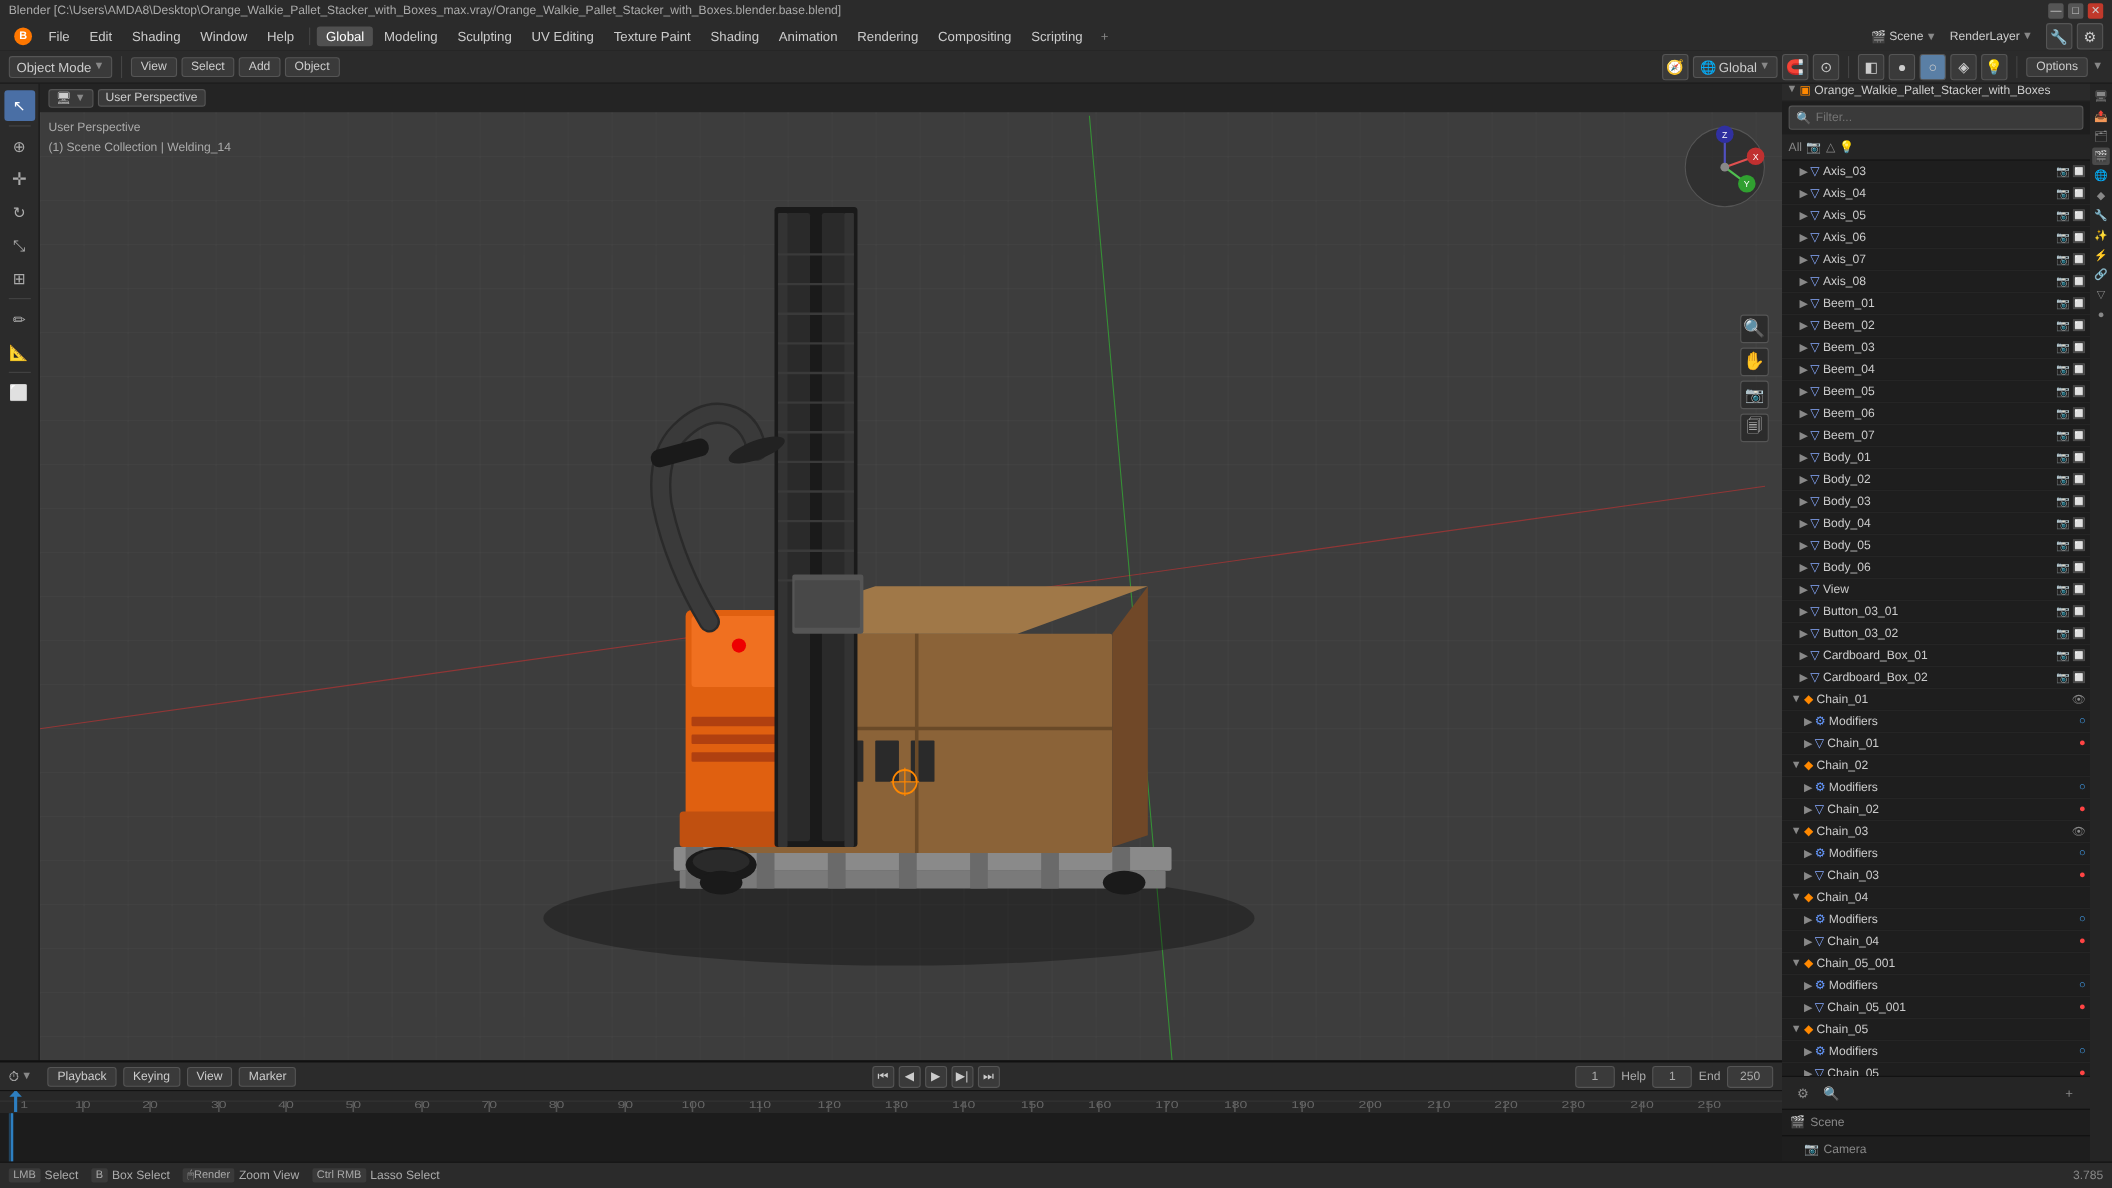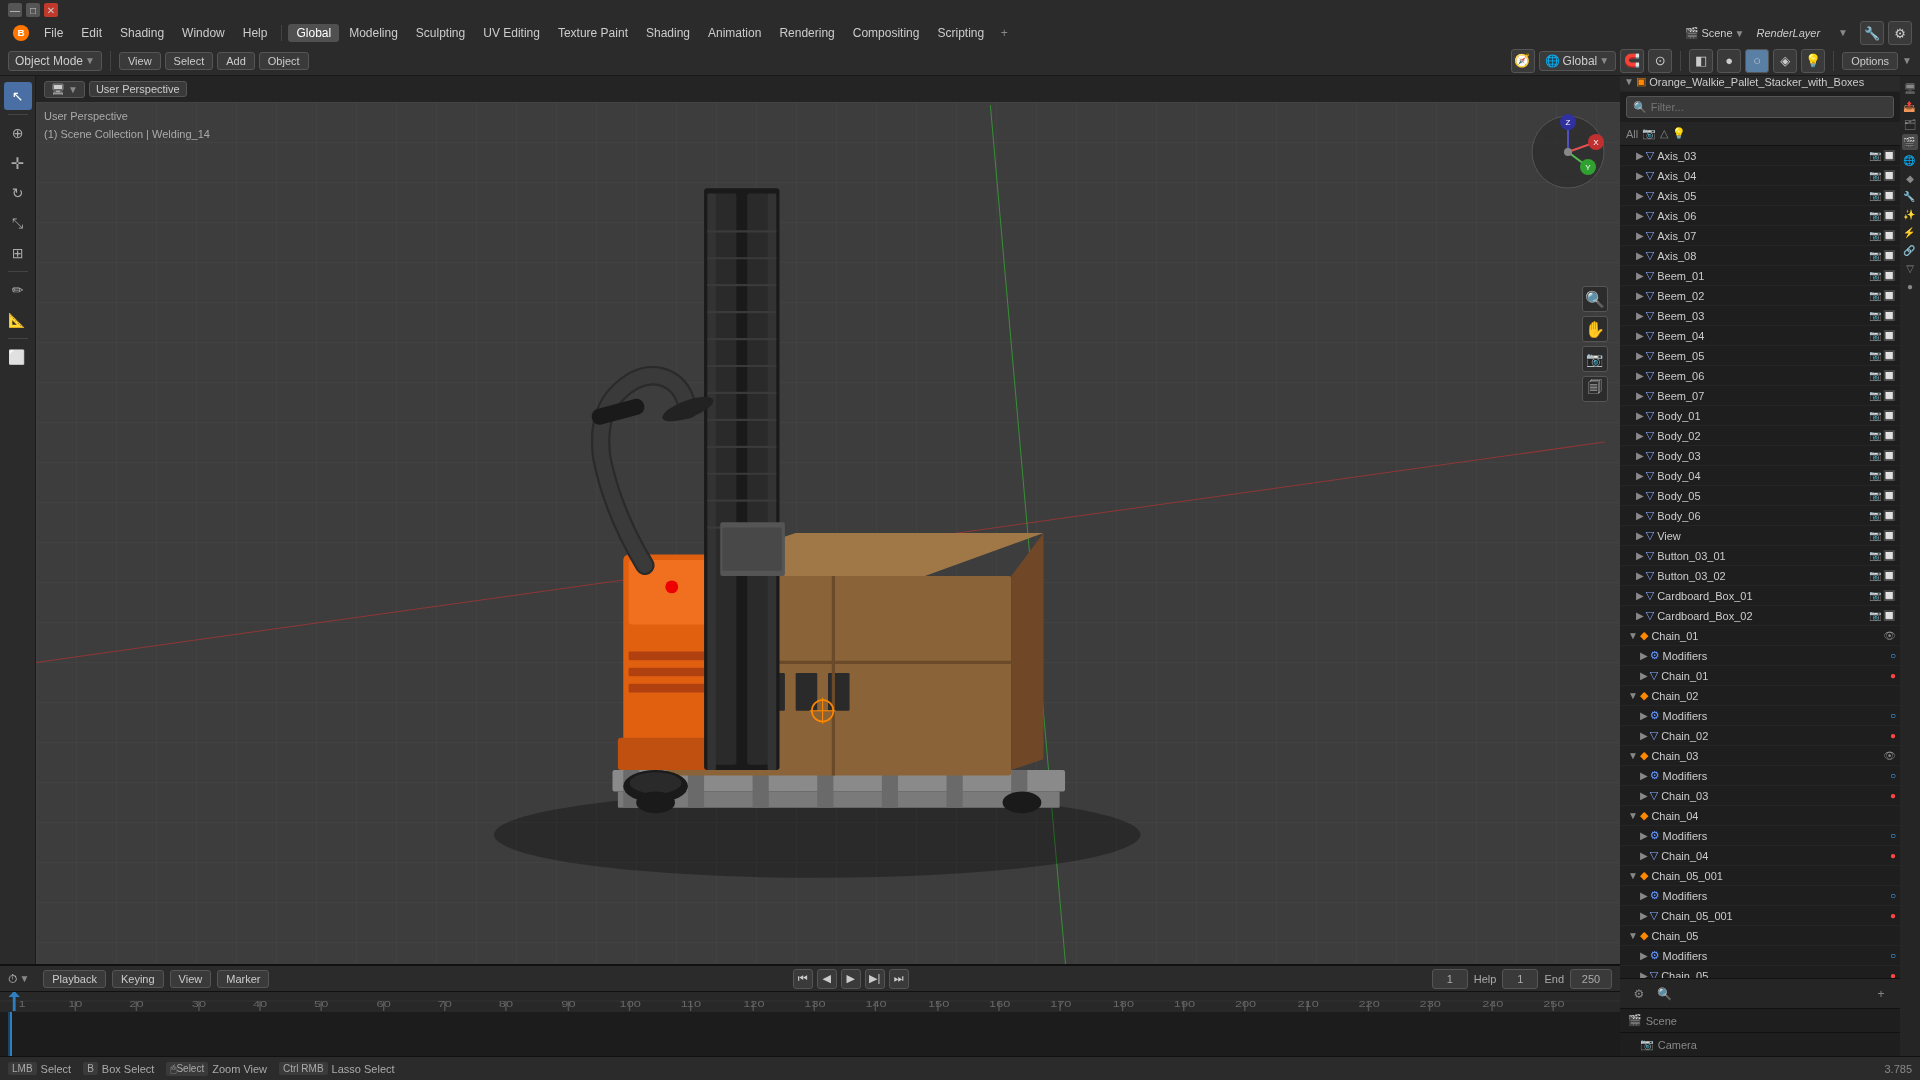--- a/index.html
+++ b/index.html
@@ -587,20 +587,21 @@
       gap: 4px;
       border-top: 1px solid #111;
       font-size: 11px;
       color: #888;
     }
   </style>
 </head>
 <body>
 
 <div id="title-bar">
+  <span class="title-text">Blender [C:\Users\AMDA8\Desktop\Orange_Walkie_Pallet_Stacker_with_Boxes_max.vray/Orange_Walkie_Pallet_Stacker_with_Boxes.blender.base.blend]</span>
   <div class="window-controls">
     <div class="win-btn">—</div>
     <div class="win-btn">□</div>
     <div class="win-btn" style="background:#c0392b;">✕</div>
   </div>
 </div>
 
 <div id="menu-bar">
 
   <div style="width:26px;height:22px;display:flex;align-items:center;justify-content:center;">
@@ -626,21 +627,21 @@
   <div class="menu-item">Compositing</div>
   <div class="menu-item">Scripting</div>
   <div class="menu-plus">+</div>
 
   <div style="margin-left:auto;display:flex;align-items:center;gap:4px;">
     <div style="display:flex;align-items:center;gap:2px;">
       <span style="font-size:11px;color:#aaa;">🎬</span>
       <span style="font-size:11px;color:#ccc;">Scene</span>
       <span style="color:#888;font-size:10px;">▼</span>
     </div>
-    <div style="display:flex;align-items:flex-start;gap:18px;margin-left:8px;font-style:italic;">
+    <div style="display:flex;align-items:flex-start;gap:2px;margin-left:8px;">
       <span style="font-size:11px;color:#ccc;">RenderLayer</span>
       <span style="color:#888;font-size:10px;">▼</span>
     </div>
     <div style="margin-left:8px;display:flex;gap:4px;">
       <div class="toolbar-icon-btn">🔧</div>
       <div class="toolbar-icon-btn">⚙</div>
     </div>
   </div>
 </div>
 
@@ -1396,21 +1397,21 @@
 <div id="status-bar">
   <div class="status-item">
     <span class="status-key">LMB</span>
     <span>Select</span>
   </div>
   <div class="status-item">
     <span class="status-key">B</span>
     <span>Box Select</span>
   </div>
   <div class="status-item">
-    <span class="status-key">🖱Select</span>
+    <span class="status-key">🖱Render</span>
     <span>Zoom View</span>
   </div>
   <div class="status-item">
     <span class="status-key">Ctrl RMB</span>
     <span>Lasso Select</span>
   </div>
   <div class="status-right">
     <span>3.785</span>
   </div>
 </div>

